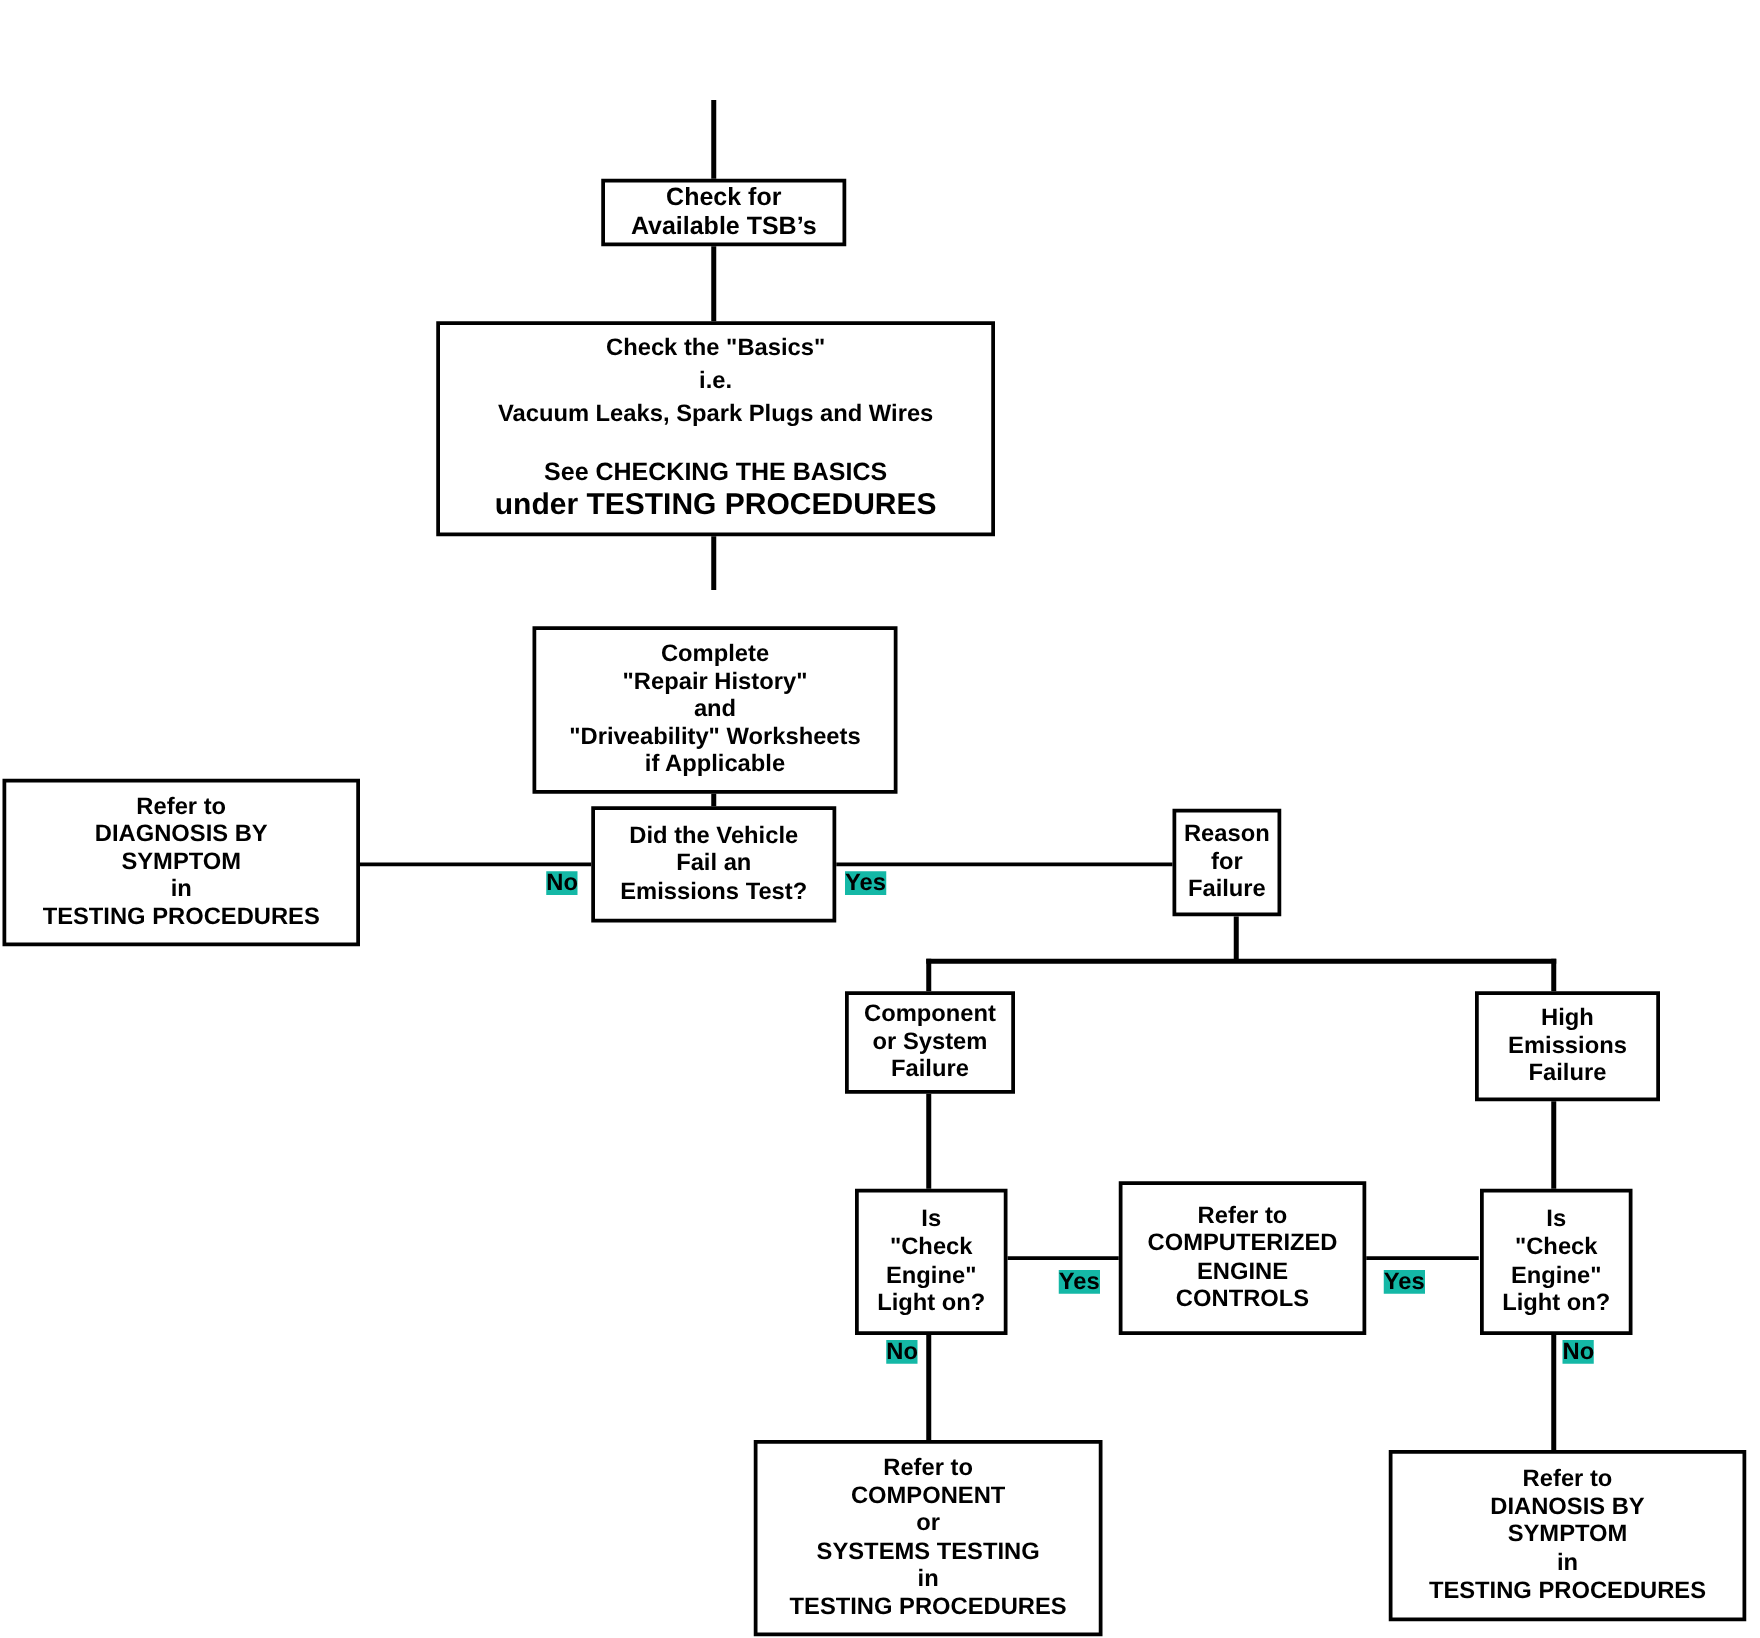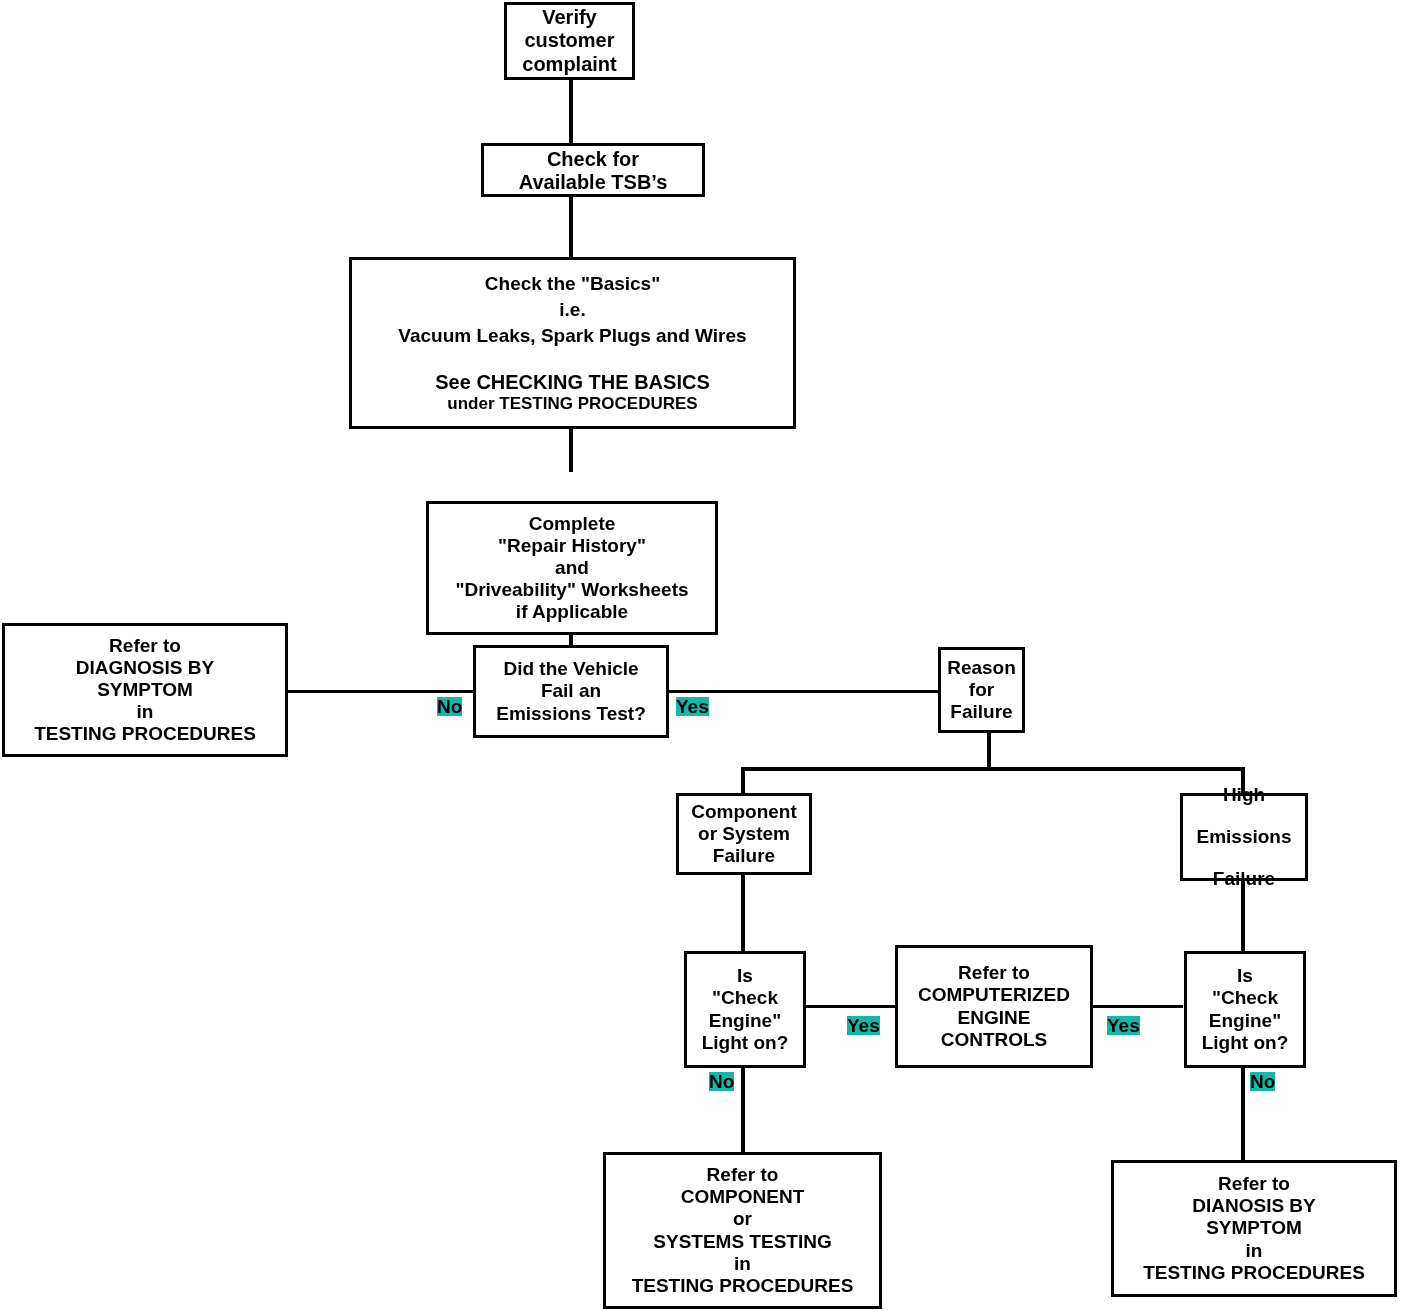--- a/index.html
+++ b/index.html
@@ -82,37 +82,32 @@
   <div class="edge" style="left:1241px; top:880px; width:4px; height:74px;"></div>
 
   <div class="edge" style="left:804px; top:1005px; width:93px; height:3px;"></div>
 
   <div class="edge" style="left:1090px; top:1005px; width:93px; height:3px;"></div>
 
   <div class="edge" style="left:741px; top:1066px; width:4px; height:89px;"></div>
 
   <div class="edge" style="left:1241px; top:1066px; width:4px; height:96px;"></div>
 
-  <div class="node fs20" style="left:504px; top:2px; width:131px; height:78px; padding:2px 6px;">
-    <span class="ln">Verify</span>
-    <span class="ln">customer</span>
-    <span class="ln">complaint</span>
-  </div>
 
-  <div class="node fs20" style="left:481px; top:143px; width:224px; height:54px; padding:2px 8px;justify-content:space-between;">
+  <div class="node fs20" style="left:481px; top:143px; width:196px; height:54px; padding:2px 8px;">
     <span class="ln">Check for</span>
     <span class="ln">Available TSB’s</span>
   </div>
 
   <div class="node fs19" style="left:349px; top:257px; width:447px; height:172px; padding:6px 10px;">
     <span class="ln" style="margin-bottom:4px;">Check the "Basics"</span>
     <span class="ln" style="margin-bottom:4px;">i.e.</span>
     <span class="ln" style="margin-bottom:24px;">Vacuum Leaks, Spark Plugs and Wires</span>
     <span class="ln" style="font-size:20px;">See CHECKING THE BASICS</span>
-    <span class="ln" style="font-size:17px;">under TESTING PROCEDURES</span>
+    <span class="ln" style="font-size:24px;">under TESTING PROCEDURES</span>
   </div>
 
   <div class="node fs19" style="left:426px; top:470px; width:292px; height:134px; padding:4px 10px;margin-top:31px;">
     <span class="ln">Complete</span>
     <span class="ln">"Repair History"</span>
     <span class="ln">and</span>
     <span class="ln">"Driveability" Worksheets</span>
     <span class="ln">if Applicable</span>
   </div>
 
@@ -135,21 +130,21 @@
     <span class="ln">for</span>
     <span class="ln">Failure</span>
   </div>
 
   <div class="node fs19" style="left:676px; top:793px; width:136px; height:82px; padding:2px 5px;">
     <span class="ln">Component</span>
     <span class="ln">or System</span>
     <span class="ln">Failure</span>
   </div>
 
-  <div class="node fs19" style="left:1180px; top:793px; width:128px; height:88px; padding:2px 1px;gap:20px;">
+  <div class="node fs19" style="left:1180px; top:793px; width:148px; height:88px; padding:2px 1px;">
     <span class="ln">High</span>
     <span class="ln">Emissions</span>
     <span class="ln">Failure</span>
   </div>
 
   <div class="node fs19" style="left:684px; top:951px; width:122px; height:117px; padding:2px 5px;">
     <span class="ln">Is</span>
     <span class="ln">"Check</span>
     <span class="ln">Engine"</span>
     <span class="ln">Light on?</span>

